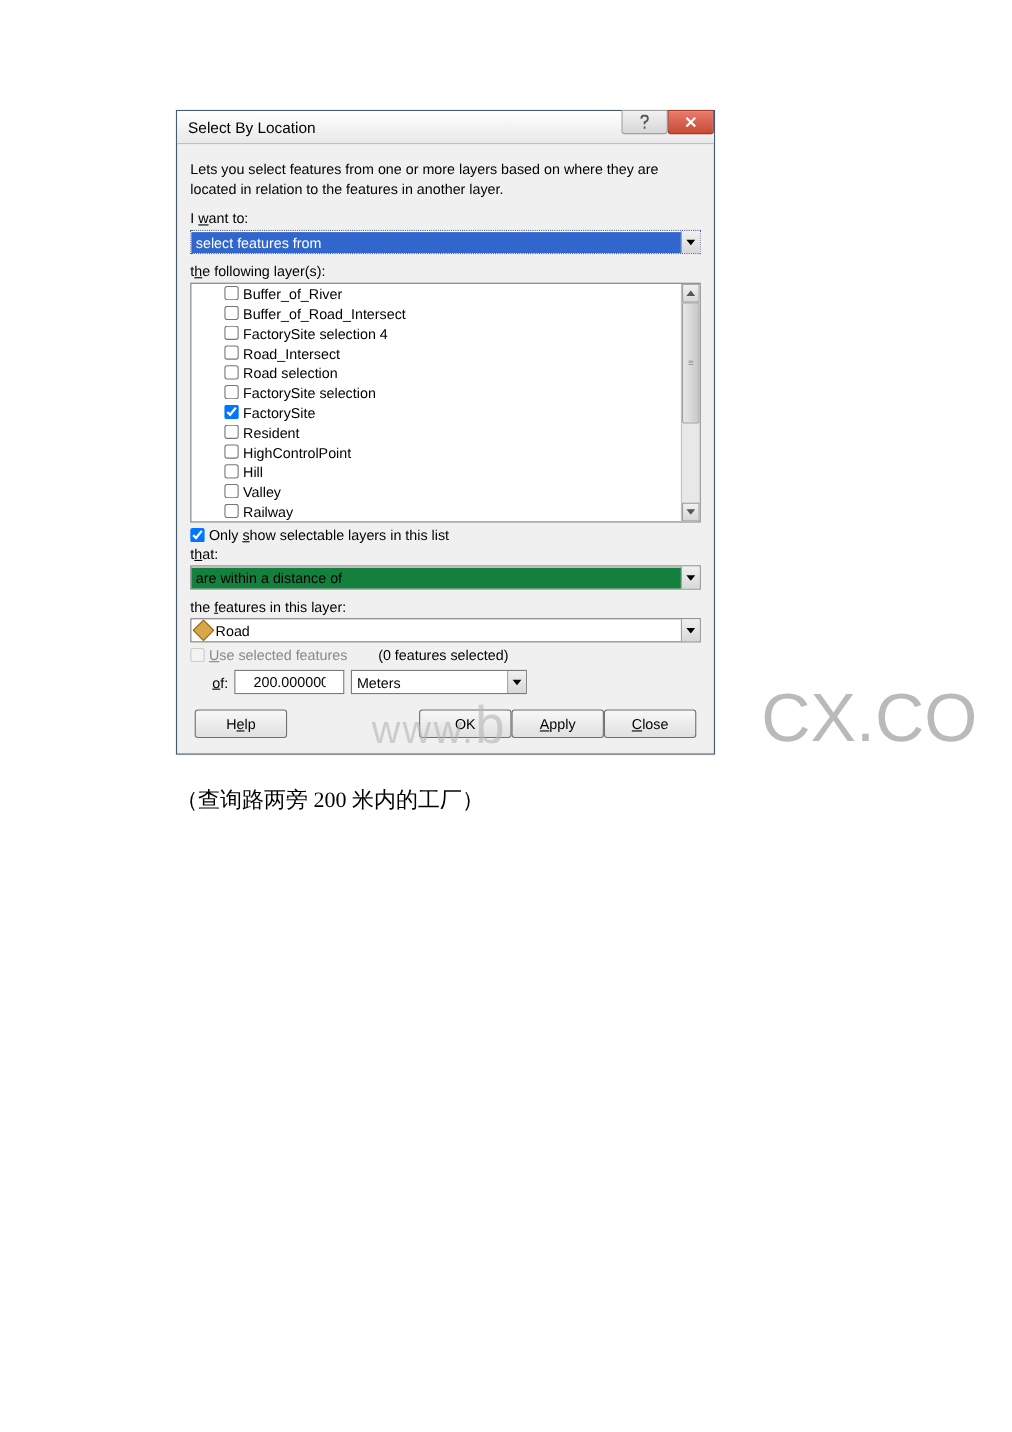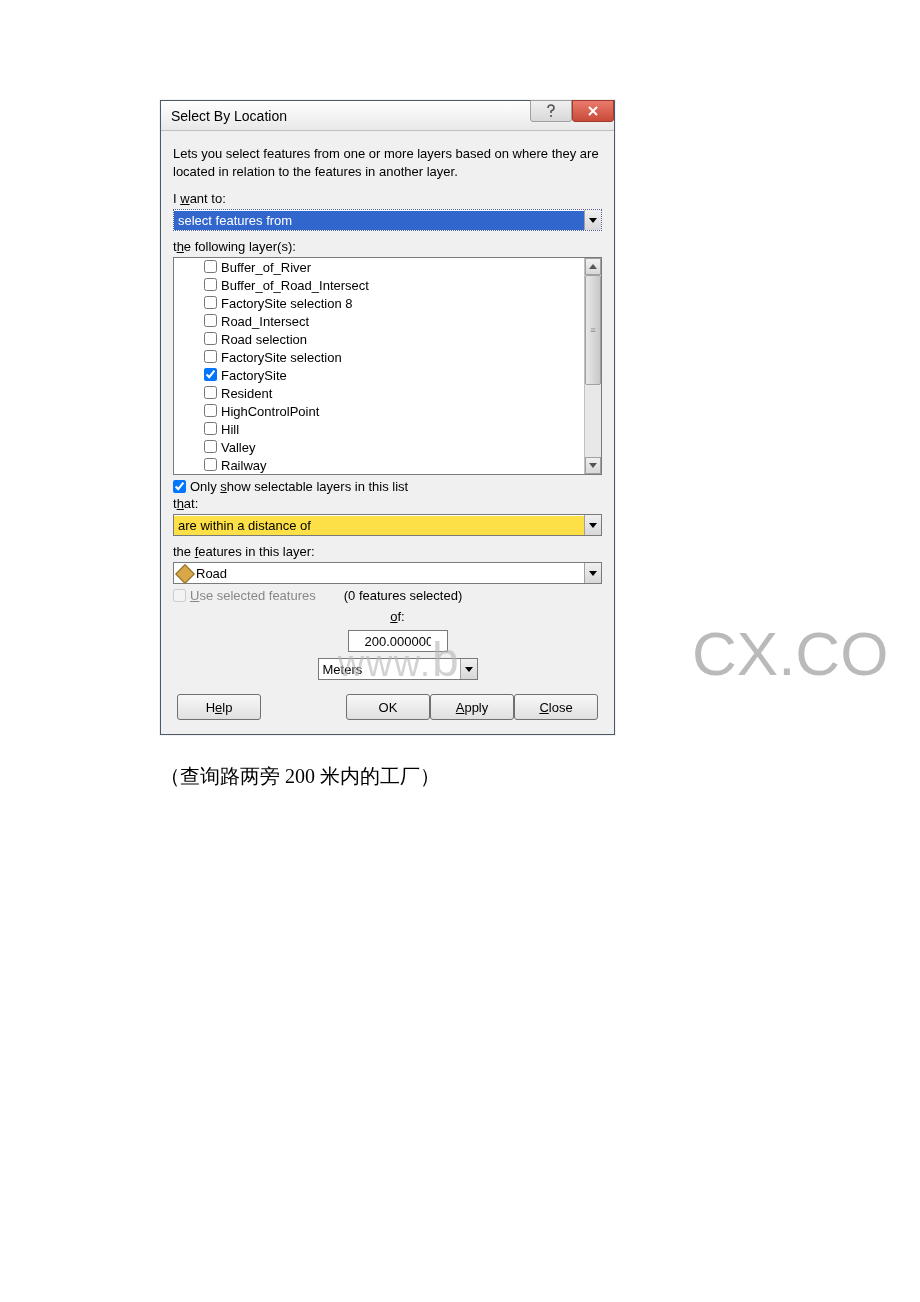--- a/index.html
+++ b/index.html
@@ -6,21 +6,21 @@
     body {
       font-family: "Segoe UI", Tahoma, Arial, sans-serif;
       font-size: 13px;
       background: #ffffff;
       width: 920px;
       height: 1302px;
       padding: 100px 160px;
       color: #000;
     }
     .dialog {
-      width: 455px;
+      width: 490px;
       border: 1px solid #4a5a6a;
       background: #f0f0f0;
       box-shadow: 0 0 0 1px rgba(0,0,0,0.05);
     }
     .titlebar {
       display: flex;
       align-items: center;
       justify-content: space-between;
       background: linear-gradient(#ffffff, #e8e8e8);
       border-bottom: 1px solid #c0c0c0;
@@ -59,21 +59,21 @@
       margin-bottom: 8px;
     }
     .dropdown-highlight {
       border: 1px dotted #4a5a9a;
       background: #fff;
     }
     .dropdown-text {
       flex: 1;
       padding: 2px 4px;
       font-size: 13px;
-      background: #fde047;
+      background: #15803d;
       border: none;
     }
     .dropdown-text.selected {
       background: #3166cc;
       color: #fff;
     }
     .dropdown-arrow {
       width: 17px;
       height: 20px;
       background: linear-gradient(#f0f0f0, #d8d8d8);
@@ -171,40 +171,39 @@
       display: flex;
       align-items: center;
       border: 1px solid #7a7a7a;
       background: #fff;
       height: 22px;
       margin-bottom: 4px;
     }
     .layer-select-text {
       flex: 1;
       display: flex;
-      align-items: flex-end;
+      align-items: flex-start;
       gap: 4px;
       padding: 0 4px;
     }
     .diamond-icon {
       width: 14px;
       height: 14px;
       transform: rotate(45deg);
       background: #d8a848;
       border: 1px solid #8a6a28;
       display: inline-block;
     }
     .buffer-row {
       margin-left: 20px;
       margin-top: 6px;
       margin-bottom: 14px;
       display: flex;
       align-items: center;
       gap: 6px;
-      flex-direction: column;
     }
     .text-input {
       border: 1px solid #7a7a7a;
       background: #fff;
       height: 22px;
       padding: 2px 16px;
       font-family: inherit;
       font-size: 13px;
       width: 100px;
     }
@@ -286,21 +285,21 @@
         <div class="layer-item">
             <input type="checkbox" style="">
             <span>Buffer_of_River</span>
           </div>
         <div class="layer-item">
             <input type="checkbox" style="">
             <span>Buffer_of_Road_Intersect</span>
           </div>
         <div class="layer-item">
             <input type="checkbox" style="">
-            <span>FactorySite selection 8</span>
+            <span>FactorySite selection 4</span>
           </div>
         <div class="layer-item">
             <input type="checkbox" style="">
             <span>Road_Intersect</span>
           </div>
         <div class="layer-item">
             <input type="checkbox" style="">
             <span>Road selection</span>
           </div>
         <div class="layer-item">

